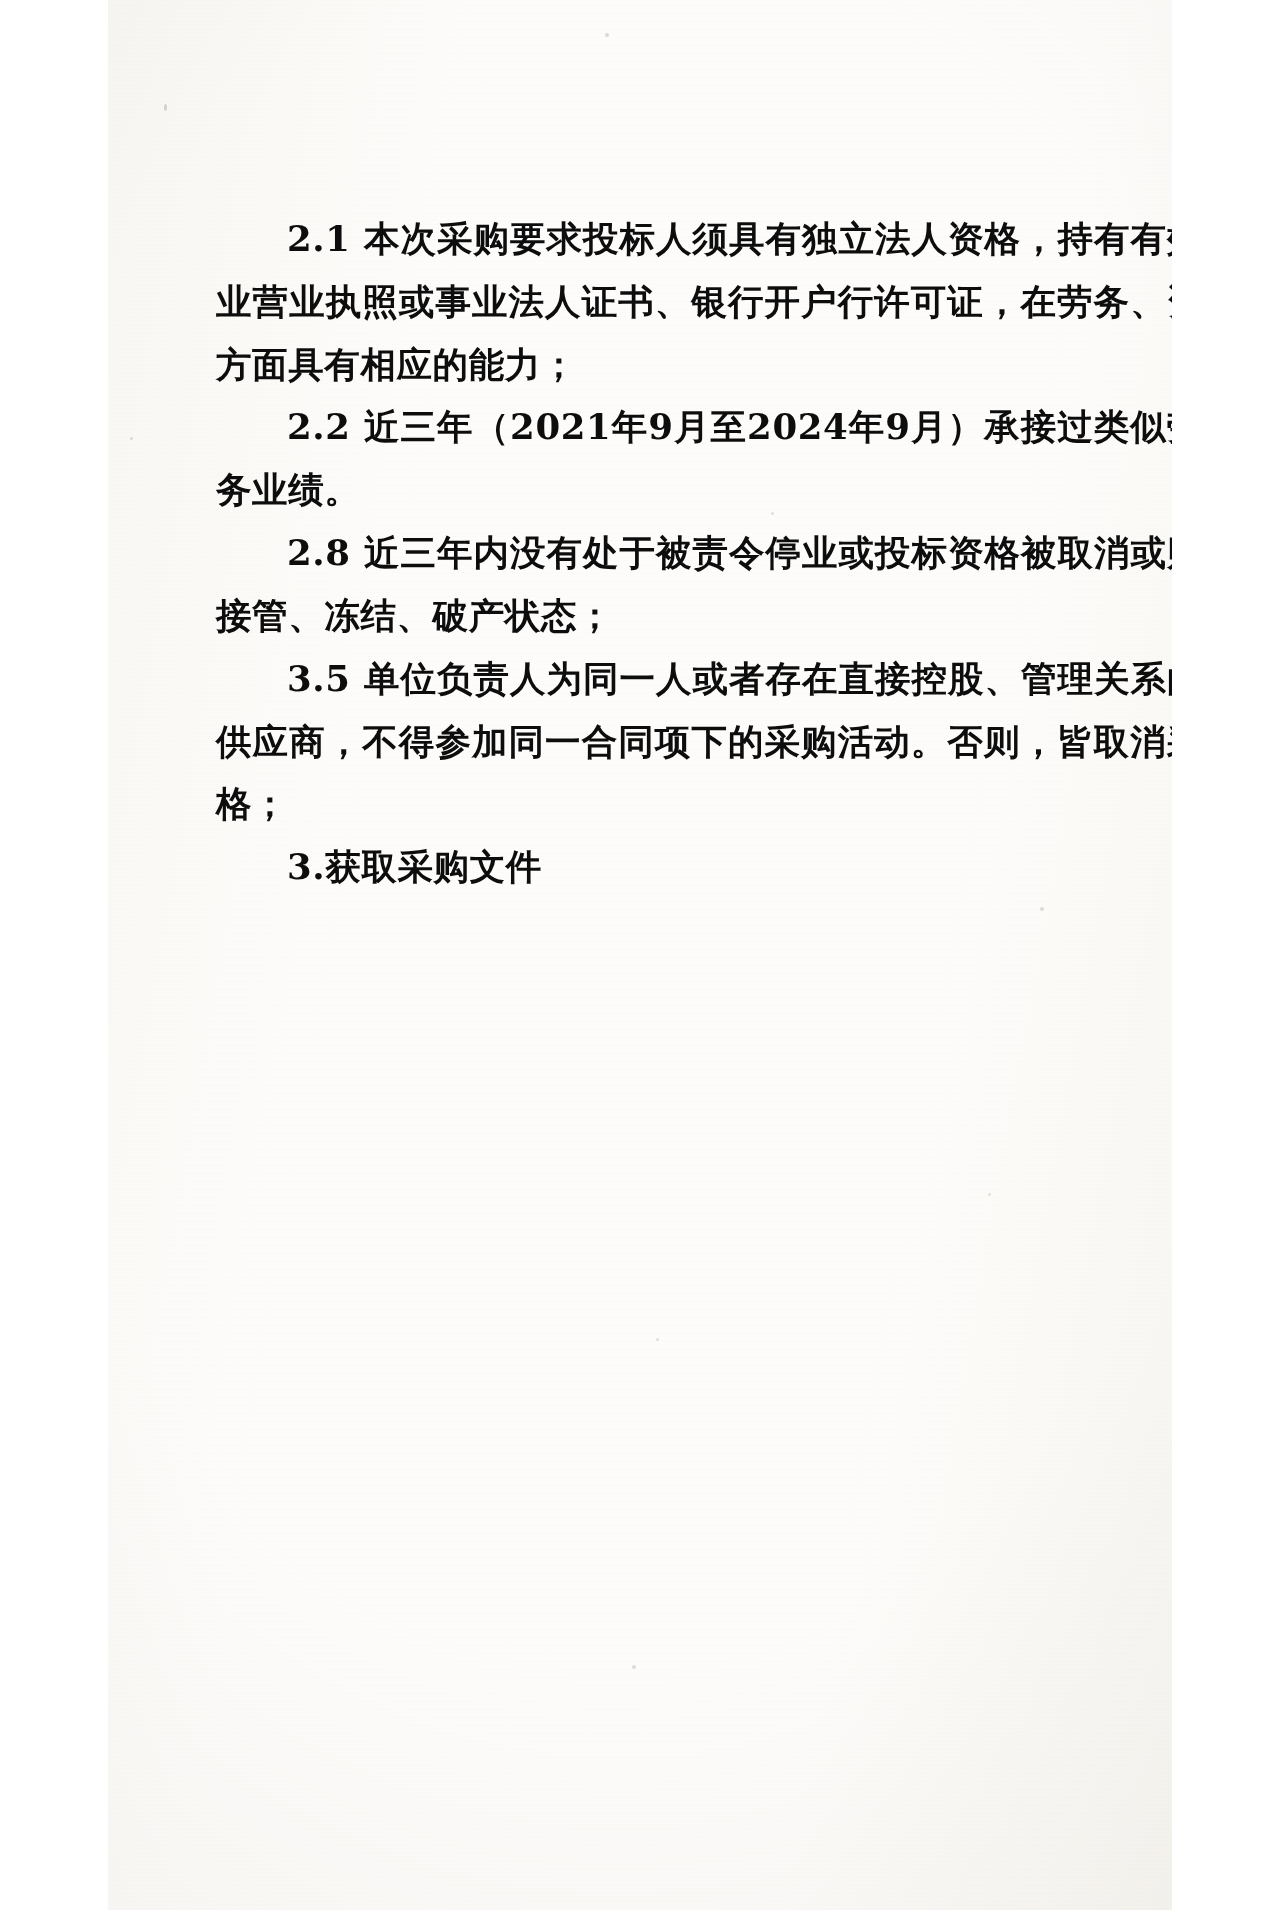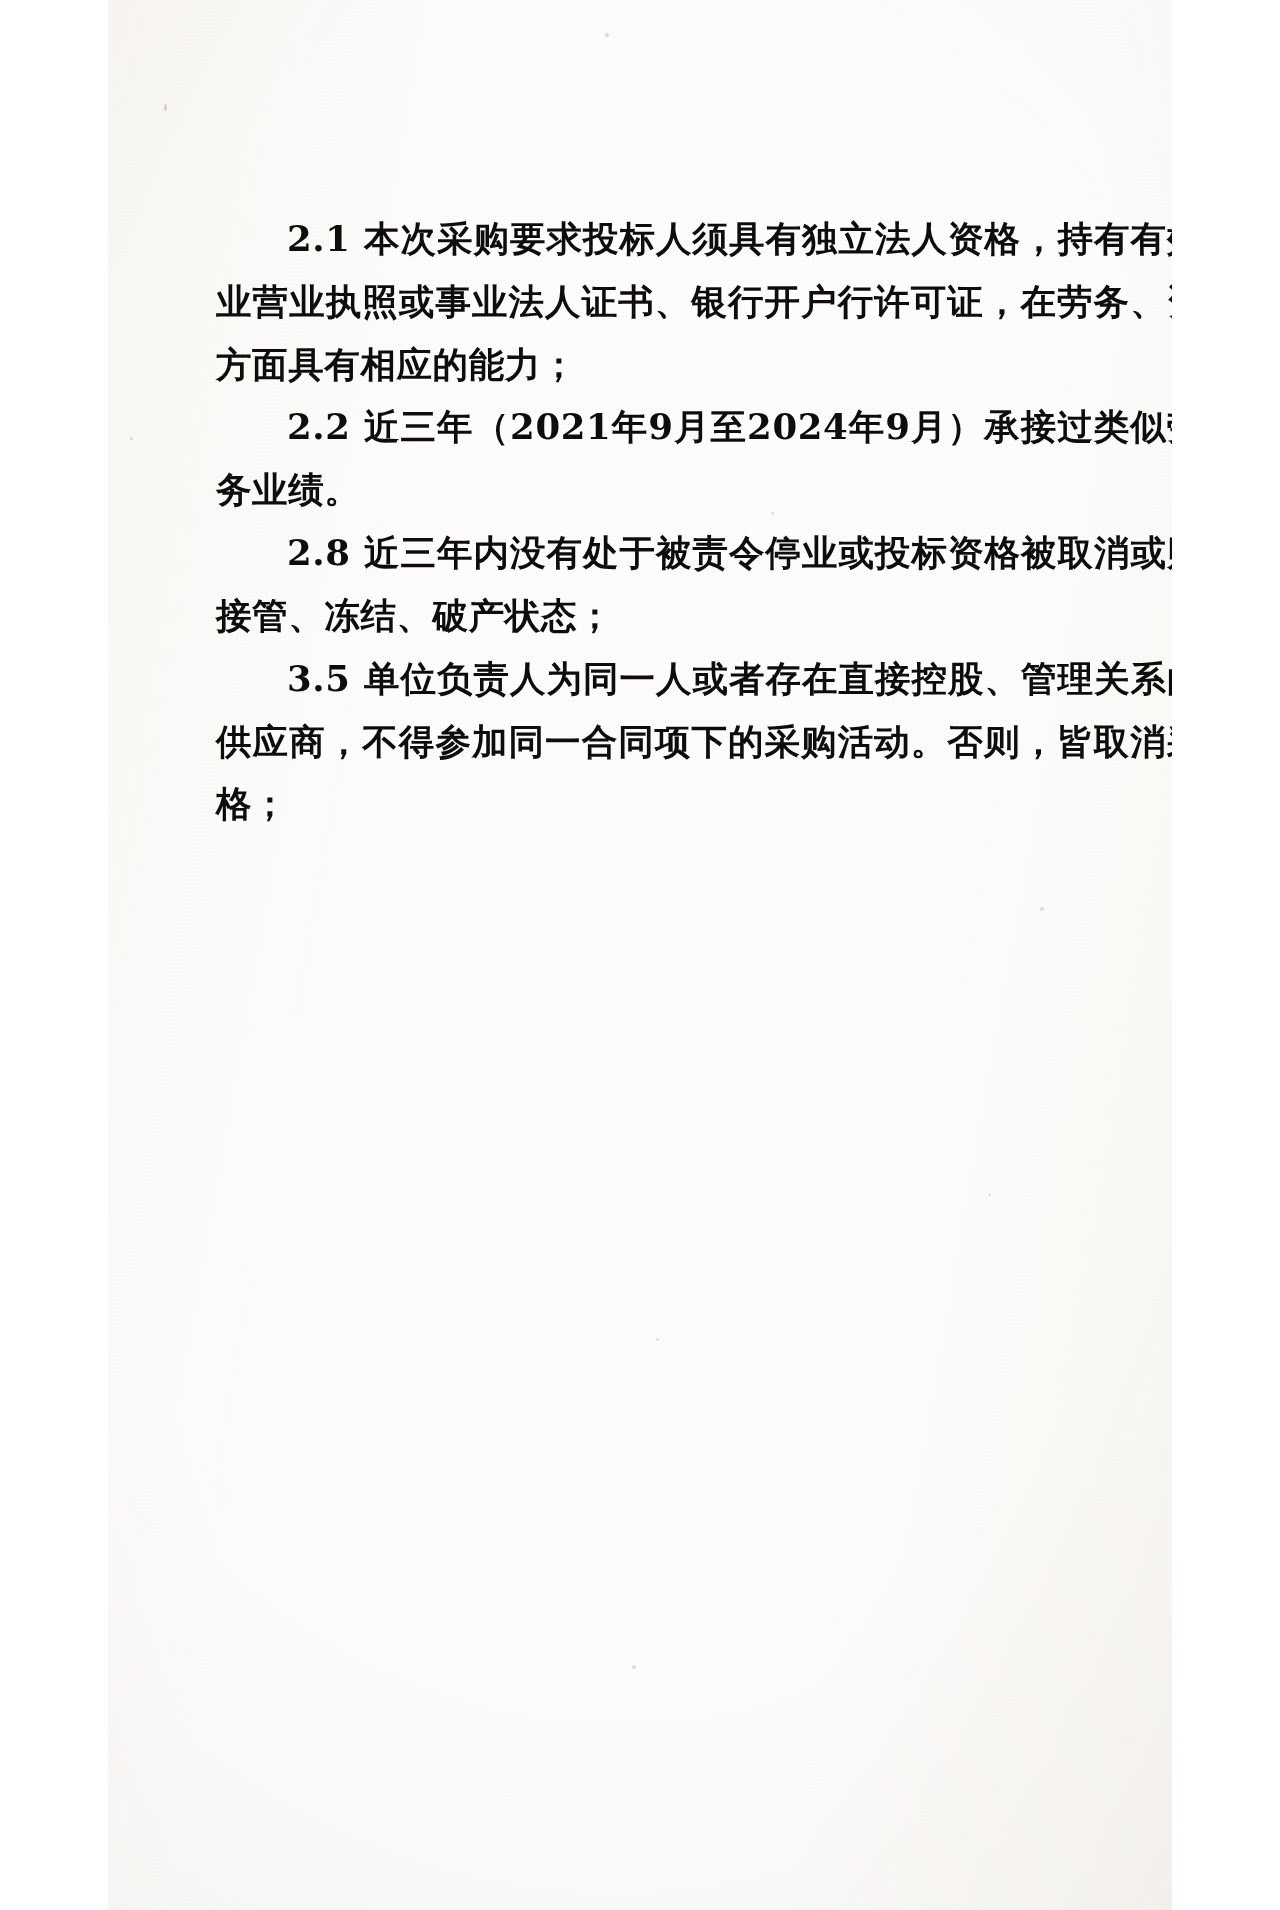--- a/index.html
+++ b/index.html
@@ -81,20 +81,21 @@
 
 <div id="page">
 
   <div id="paper-tint"></div>
 
   <div id="doc-body">
     <p class="para">2.1 本次采购要求投标人须具有独立法人资格，持有有效的企业营业执照或事业法人证书、银行开户行许可证，在劳务、资金等方面具有相应的能力；</p>
     <p class="para">2.2 近三年（2021年9月至2024年9月）承接过类似劳务服务业绩。</p>
     <p class="para">2.8 近三年内没有处于被责令停业或投标资格被取消或财产被接管、冻结、破产状态；</p>
     <p class="para">3.5 单位负责人为同一人或者存在直接控股、管理关系的不同供应商，不得参加同一合同项下的采购活动。否则，皆取消采购资格；</p>
+    <p class="para">3.获取采购文件</p>
   </div>
 
   <span class="speck" style="left:56px;  top:104px;  width:3px; height:7px; opacity:.55;"></span>
   <span class="speck" style="left:497px; top:33px;  width:4px; height:4px; opacity:.5;"></span>
   <span class="speck" style="left:22px;  top:437px;  width:3px; height:3px; opacity:.45;"></span>
   <span class="speck" style="left:663px; top:512px;  width:3px; height:3px; opacity:.4;"></span>
   <span class="speck" style="left:932px; top:907px;  width:4px; height:4px; opacity:.45;"></span>
   <span class="speck" style="left:548px; top:1338px; width:3px; height:3px; opacity:.4;"></span>
   <span class="speck" style="left:524px; top:1665px; width:4px; height:4px; opacity:.45;"></span>
   <span class="speck" style="left:880px; top:1193px; width:3px; height:3px; opacity:.35;"></span>

